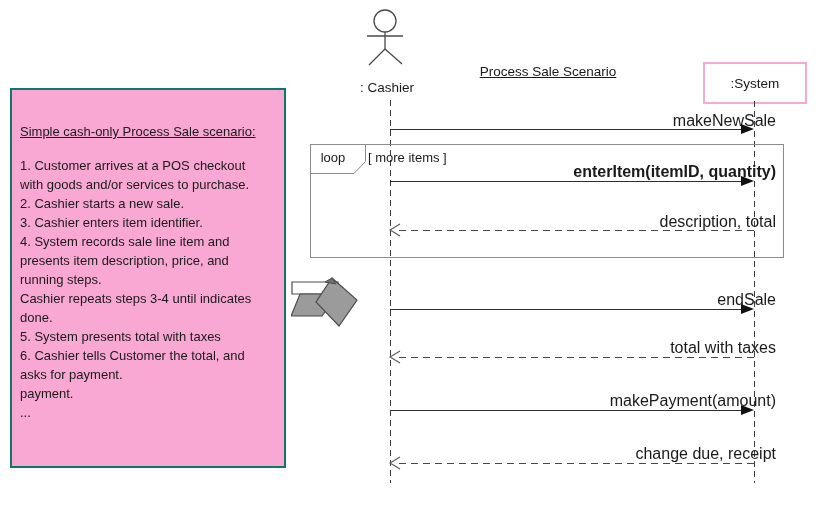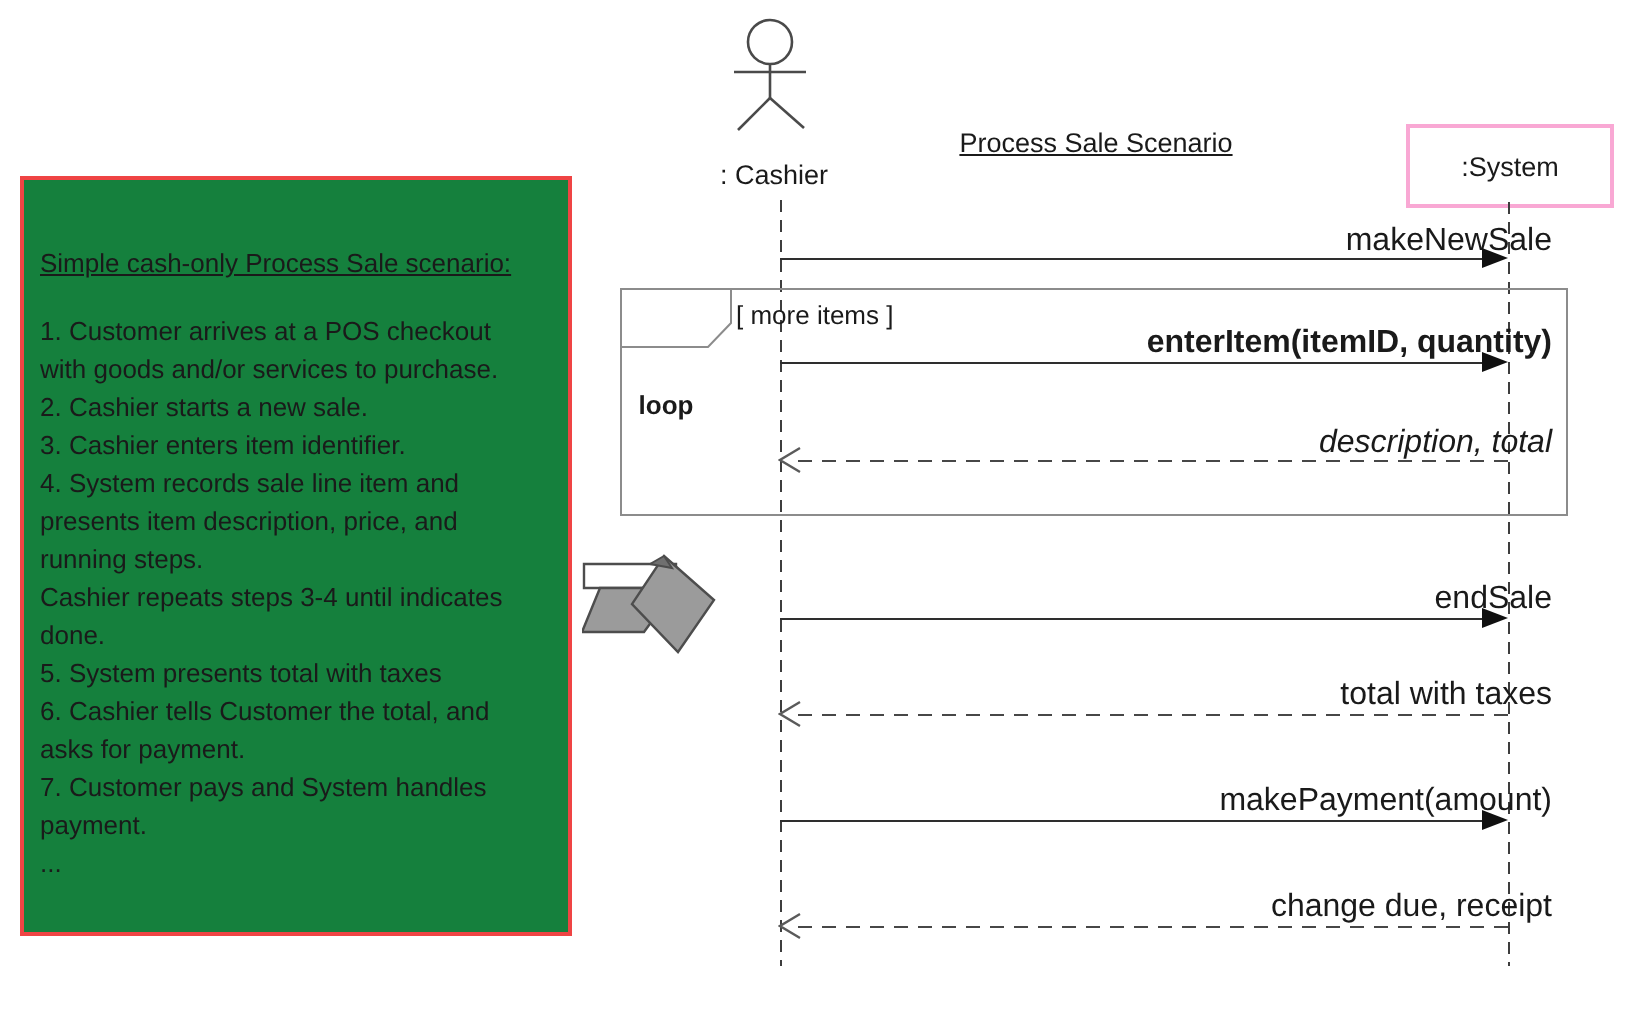--- a/index.html
+++ b/index.html
@@ -3,21 +3,21 @@
 <meta charset="utf-8">
 <style>
   html,body{margin:0;padding:0;background:#fff;}
   .stage{
     position:relative;width:816px;height:507px;background:#ffffff;overflow:hidden;
     font-family:"Liberation Sans", sans-serif;color:#1a1a1a;
   }
   
   .scenario-box{
     position:absolute;left:10px;top:88px;width:272px;height:376px;
-    border:2px solid #ef4444;background:#15803d;
+    border:2px solid #0f766e;background:#f9a8d4;
   }
   .scenario-heading{
     position:absolute;left:8px;top:34px;width:260px;
     font-size:13px;text-decoration:underline;white-space:nowrap;
   }
   .scenario-body{position:absolute;left:8px;top:66px;width:262px;}
   .scenario-line{font-size:13px;line-height:19px;white-space:nowrap;}
   
   .pointer-arrow{position:absolute;left:291px;top:268px;}
   
@@ -43,21 +43,21 @@
     background:repeating-linear-gradient(to bottom,#3d3d3d 0 6px,transparent 6px 10px);
   }
   
   .loop-frame{
     position:absolute;left:310px;top:144px;width:472px;height:112px;
     border:1px solid #8c8c8c;background:transparent;
   }
   .loop-tab{position:absolute;left:310px;top:144px;}
   .loop-label{
     position:absolute;left:311px;top:150px;width:44px;text-align:center;
-    font-size:13px;font-weight:bold;margin-top:45px;
+    font-size:13px;font-weight:normal;
   }
   .loop-guard{
     position:absolute;left:368px;top:150px;font-size:13px;white-space:nowrap;
   }
   
   .msg-label{
     position:absolute;left:412px;width:364px;text-align:right;
     font-size:16px;white-space:nowrap;
   }
   .hline-solid{
@@ -87,21 +87,20 @@
       <div class="scenario-line">2. Cashier starts a new sale.</div>
       <div class="scenario-line">3. Cashier enters item identifier.</div>
       <div class="scenario-line">4. System records sale line item and</div>
       <div class="scenario-line">presents item description, price, and</div>
       <div class="scenario-line">running steps.</div>
       <div class="scenario-line">Cashier repeats steps 3-4 until indicates</div>
       <div class="scenario-line">done.</div>
       <div class="scenario-line">5. System presents total with taxes</div>
       <div class="scenario-line">6. Cashier tells Customer the total, and</div>
       <div class="scenario-line">asks for payment.</div>
-      <div class="scenario-line">7. Customer pays and System handles</div>
       <div class="scenario-line">payment.</div>
       <div class="scenario-line">...</div>
     </div>
   </div>
 
   <svg class="pointer-arrow" width="78" height="68" viewBox="0 0 78 68">
     <polygon points="1,14 47,14 47,26 1,26" fill="#ffffff" stroke="#4d4d4d" stroke-width="1.2"></polygon>
     <polygon points="9,26 47,26 31,48 0,48" fill="#9b9b9b" stroke="#4d4d4d" stroke-width="1.2"></polygon>
     <polygon points="41,10 66,32 48,58 25,34" fill="#9b9b9b" stroke="#4d4d4d" stroke-width="1.2"></polygon>
     <polygon points="34,14 41,10 45,16" fill="#707070" stroke="#4d4d4d" stroke-width="1"></polygon>
@@ -133,21 +132,21 @@
   <svg class="loop-tab" width="57" height="31" viewBox="0 0 57 31">
     <path d="M0.5,0.5 H55.5 V17.5 L44,29.5 H0.5 Z" fill="#ffffff" stroke="#8c8c8c" stroke-width="1"></path>
   </svg>
   <div class="loop-label">loop</div>
   <div class="loop-guard">[ more items ]</div>
 
   <div class="msg-label" style="top:163px;font-weight:bold;">enterItem(itemID, quantity)</div>
   <div class="hline-solid" style="left:390px;top:181px;width:352px;"></div>
   <div class="tri-right" style="left:741px;top:176px;"></div>
 
-  <div class="msg-label" style="top:213px;font-style:italic;">description, total</div>
+  <div class="msg-label" style="top:213px;">description, total</div>
   <div class="hline-dashed" style="left:399px;top:230px;width:355px;"></div>
   <svg class="open-arrow" style="left:389px;top:223px;" width="12" height="14" viewBox="0 0 12 14">
     <path d="M11,1 L1,7 L11,13" fill="none" stroke="#5a5a5a" stroke-width="1.2"></path>
   </svg>
 
   <div class="msg-label" style="top:291px;">endSale</div>
   <div class="hline-solid" style="left:390px;top:309px;width:352px;"></div>
   <div class="tri-right" style="left:741px;top:304px;"></div>
 
   <div class="msg-label" style="top:339px;">total with taxes</div>

